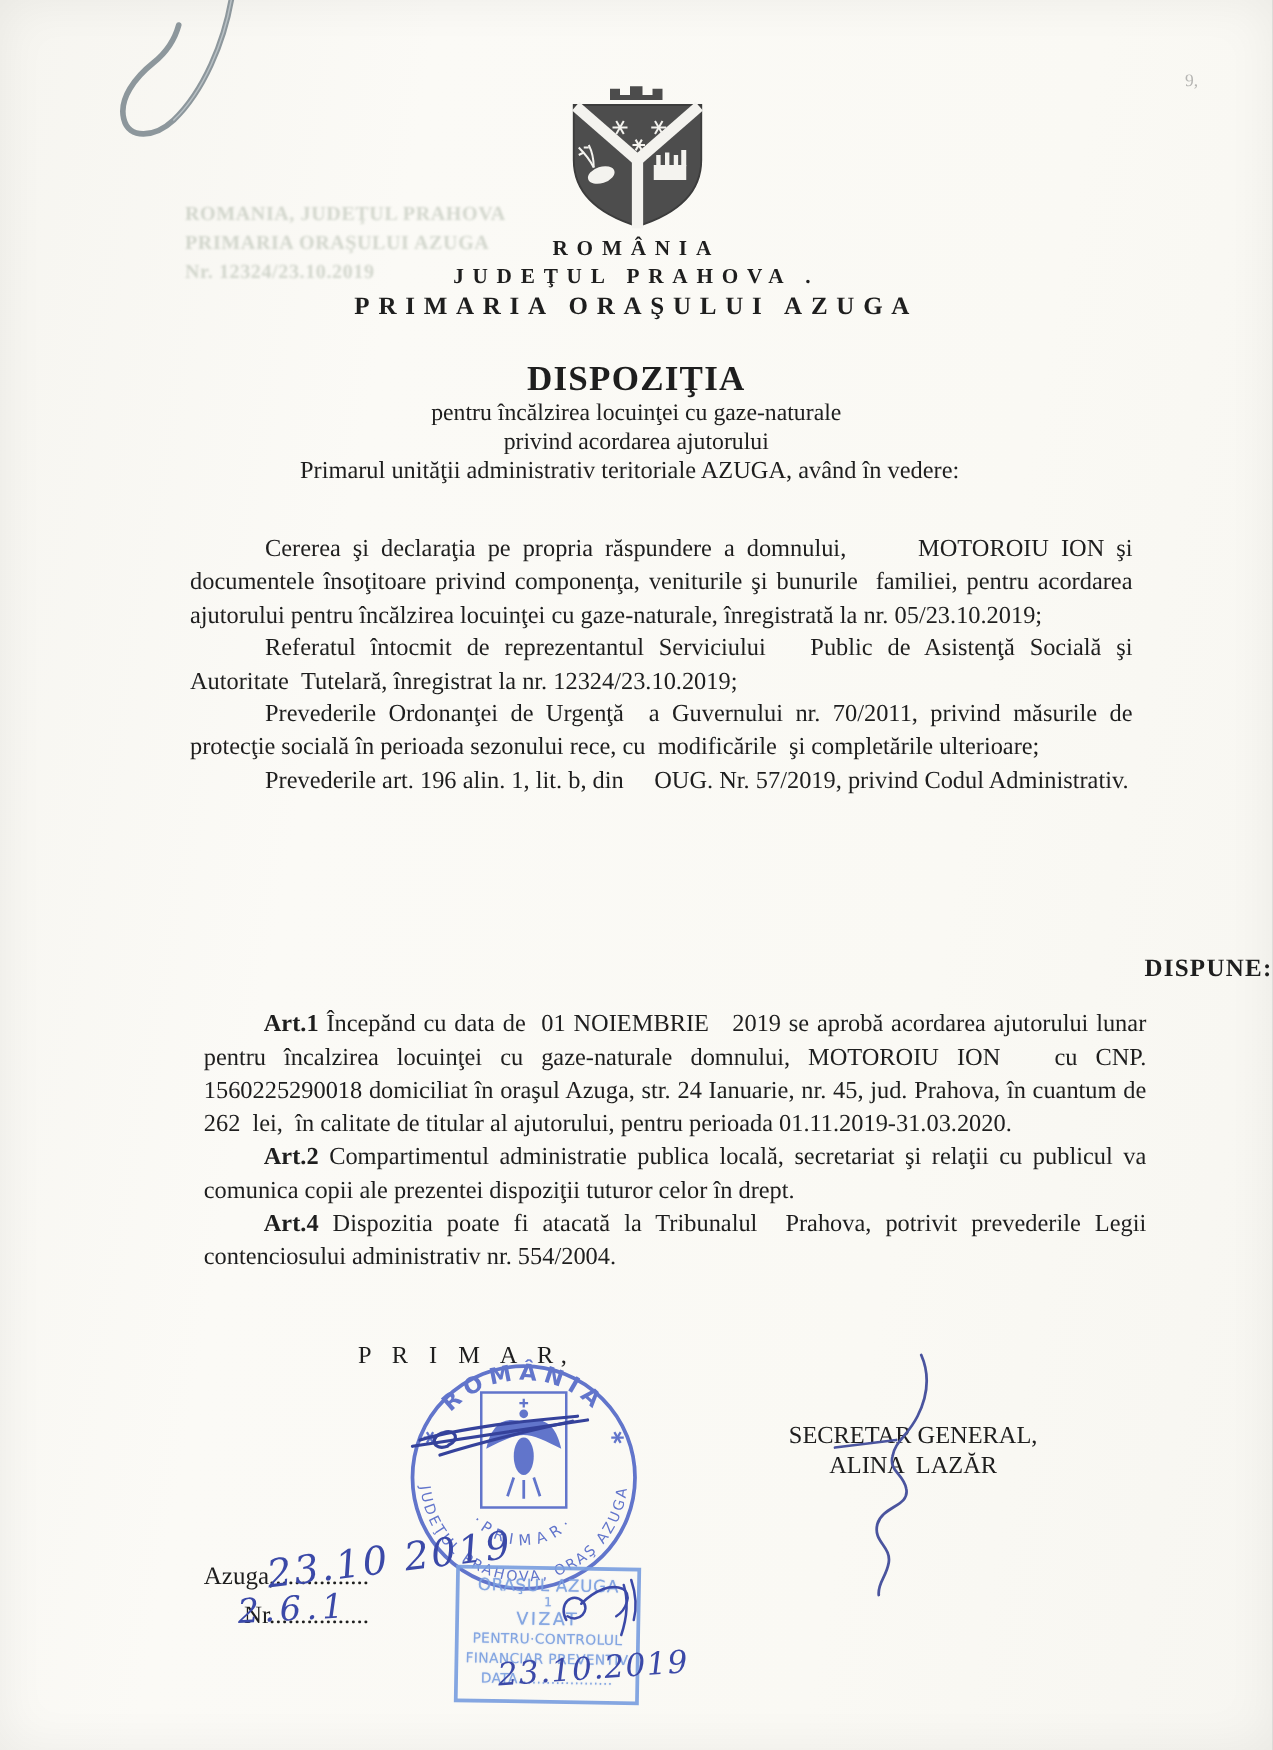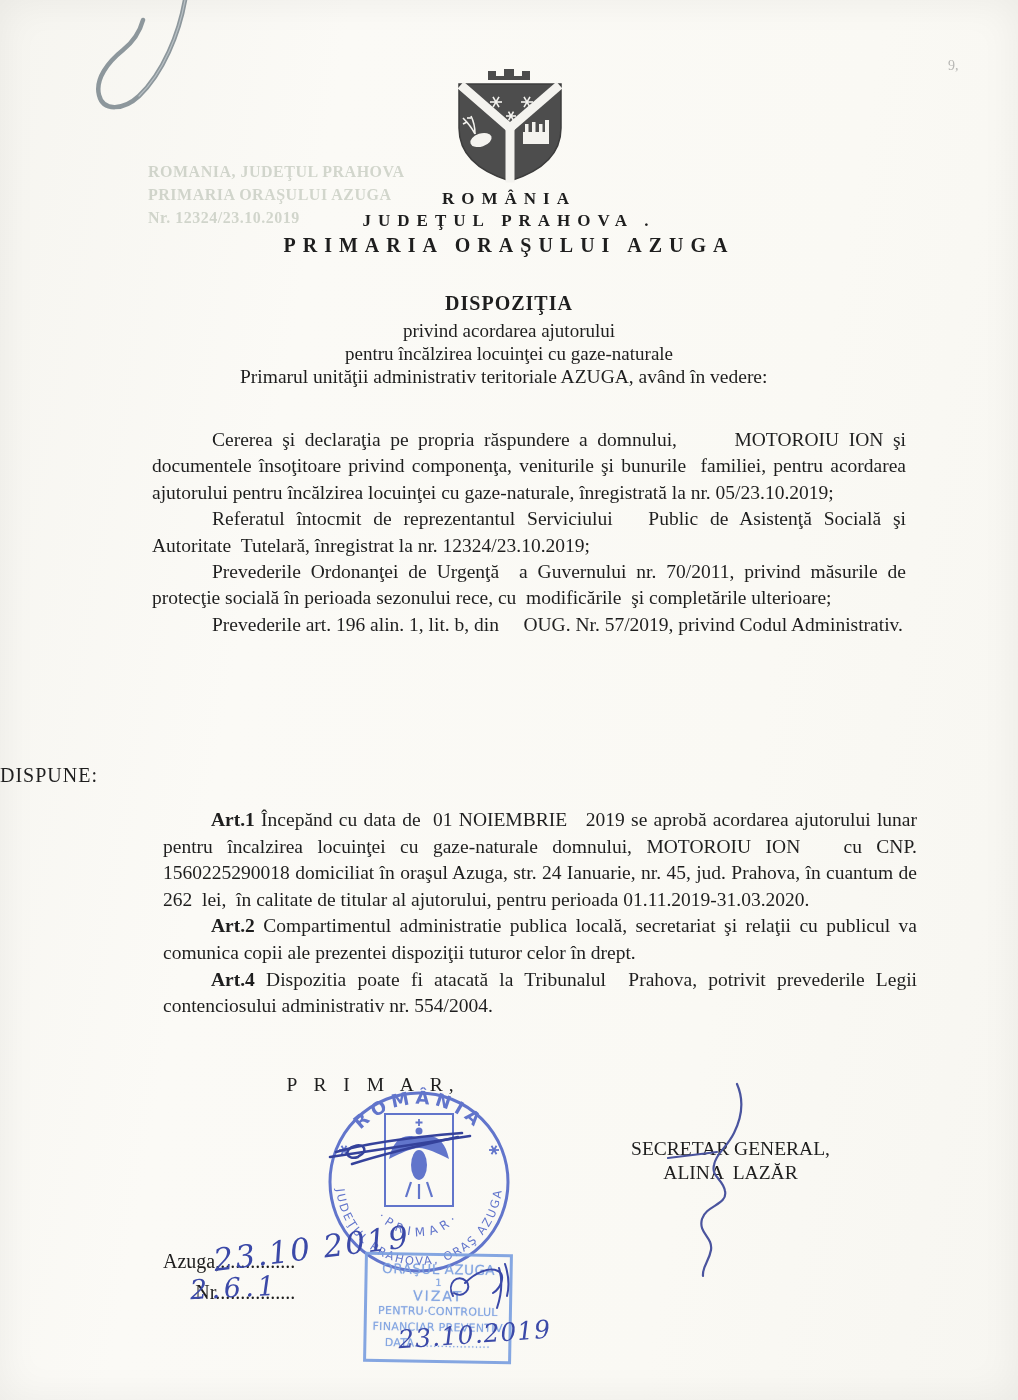--- a/index.html
+++ b/index.html
@@ -13,25 +13,25 @@
     position:absolute;left:148px;top:160px;width:360px;
     font-weight:bold;font-size:16px;line-height:23px;
     color:#9aa594;opacity:.42;filter:blur(.7px);letter-spacing:.5px;
   }
   .corner-mark{position:absolute;left:948px;top:58px;font-size:14px;color:#9a9a98;opacity:.7;}
   .crest{position:absolute;left:451px;top:66px;width:118px;height:118px;}
   .hdr{position:absolute;left:0;top:188px;width:1018px;text-align:center;font-weight:bold;line-height:22px;}
   .hdr .l1,.hdr .l2{font-size:17px;letter-spacing:7px;}
   .hdr .l3{font-size:20px;letter-spacing:7px;margin-top:2px;}
   .ttl{position:absolute;left:0;top:292px;width:1018px;text-align:center;font-size:19px;line-height:23px;}
-  .ttl .main{font-size:20px;font-weight:bold;letter-spacing:1px;margin-bottom:4px;}
+  .ttl .main{font-size:28px;font-weight:bold;letter-spacing:1px;margin-bottom:4px;}
   .intro{position:absolute;left:165px;top:366px;width:752px;font-size:19.5px;text-indent:75px;}
   .cons{position:absolute;left:152px;top:427px;width:754px;font-size:19.5px;line-height:26.4px;text-align:justify;}
   .cons p{margin:0;text-indent:60px;}
-  .dispune{position:absolute;left:0;top:764px;width:1018px;text-align:left;font-size:20px;font-weight:normal;letter-spacing:1px;}
+  .dispune{position:absolute;left:0;top:764px;width:1018px;text-align:right;font-size:20px;font-weight:bold;letter-spacing:1px;}
   .arts{position:absolute;left:163px;top:807px;width:754px;font-size:19.5px;line-height:26.6px;text-align:justify;}
   .arts p{margin:0;text-indent:48px;}
   .art-label{font-weight:bold;}
   .primar{position:absolute;left:233px;top:1072px;width:280px;text-align:center;font-size:19.5px;line-height:25px;}
   .primar .pt{letter-spacing:6px;}
   .secretar{position:absolute;left:598px;top:1124px;width:265px;text-align:center;font-size:19.5px;line-height:24px;margin-top:13px;}
   .stamp-round{position:absolute;left:323px;top:1086px;width:192px;height:192px;opacity:.88;}
   .footer{position:absolute;left:163px;top:1246px;font-size:20px;line-height:31px;text-align:right;}
   .hand{position:absolute;font-style:italic;color:#3b49a8;font-family:"DejaVu Serif",serif;}
   .hand-azuga{left:213px;top:1230px;font-size:31px;letter-spacing:2px;transform:rotate(-7deg);}
@@ -111,22 +111,22 @@
   </svg>
 
   <div class="hdr">
     <div class="l1">ROMÂNIA</div>
     <div class="l2">JUDEŢUL PRAHOVA .</div>
     <div class="l3">PRIMARIA ORAŞULUI AZUGA</div>
   </div>
 
   <div class="ttl">
     <div class="main">DISPOZIŢIA</div>
+    <div>pentru încălzirea locuinţei cu gaze-naturale</div>
     <div>privind acordarea ajutorului</div>
-    <div>pentru încălzirea locuinţei cu gaze-naturale</div>
   </div>
 
   <div class="intro">Primarul unităţii administrativ teritoriale  AZUGA, având în vedere:</div>
 
   <div class="cons">
     <p>Cererea şi declaraţia pe propria răspundere a  domnului, &nbsp;&nbsp;&nbsp;&nbsp; MOTOROIU ION şi documentele însoţitoare privind componenţa, veniturile şi bunurile &nbsp;familiei, pentru acordarea ajutorului pentru încălzirea locuinţei cu gaze-naturale, înregistrată la nr. 05/23.10.2019;</p>
     <p>Referatul întocmit de reprezentantul Serviciului &nbsp;&nbsp;Public de Asistenţă Socială şi Autoritate &nbsp;Tutelară, înregistrat la nr. 12324/23.10.2019;</p>
     <p>Prevederile Ordonanţei de Urgenţă &nbsp;a Guvernului nr. 70/2011, privind măsurile de protecţie socială în perioada sezonului rece, cu &nbsp;modificările &nbsp;şi completările ulterioare;</p>
     <p>Prevederile art. 196 alin. 1, lit. b, din &nbsp;&nbsp;&nbsp;&nbsp;OUG. Nr. 57/2019, privind Codul Administrativ.</p>
   </div>

